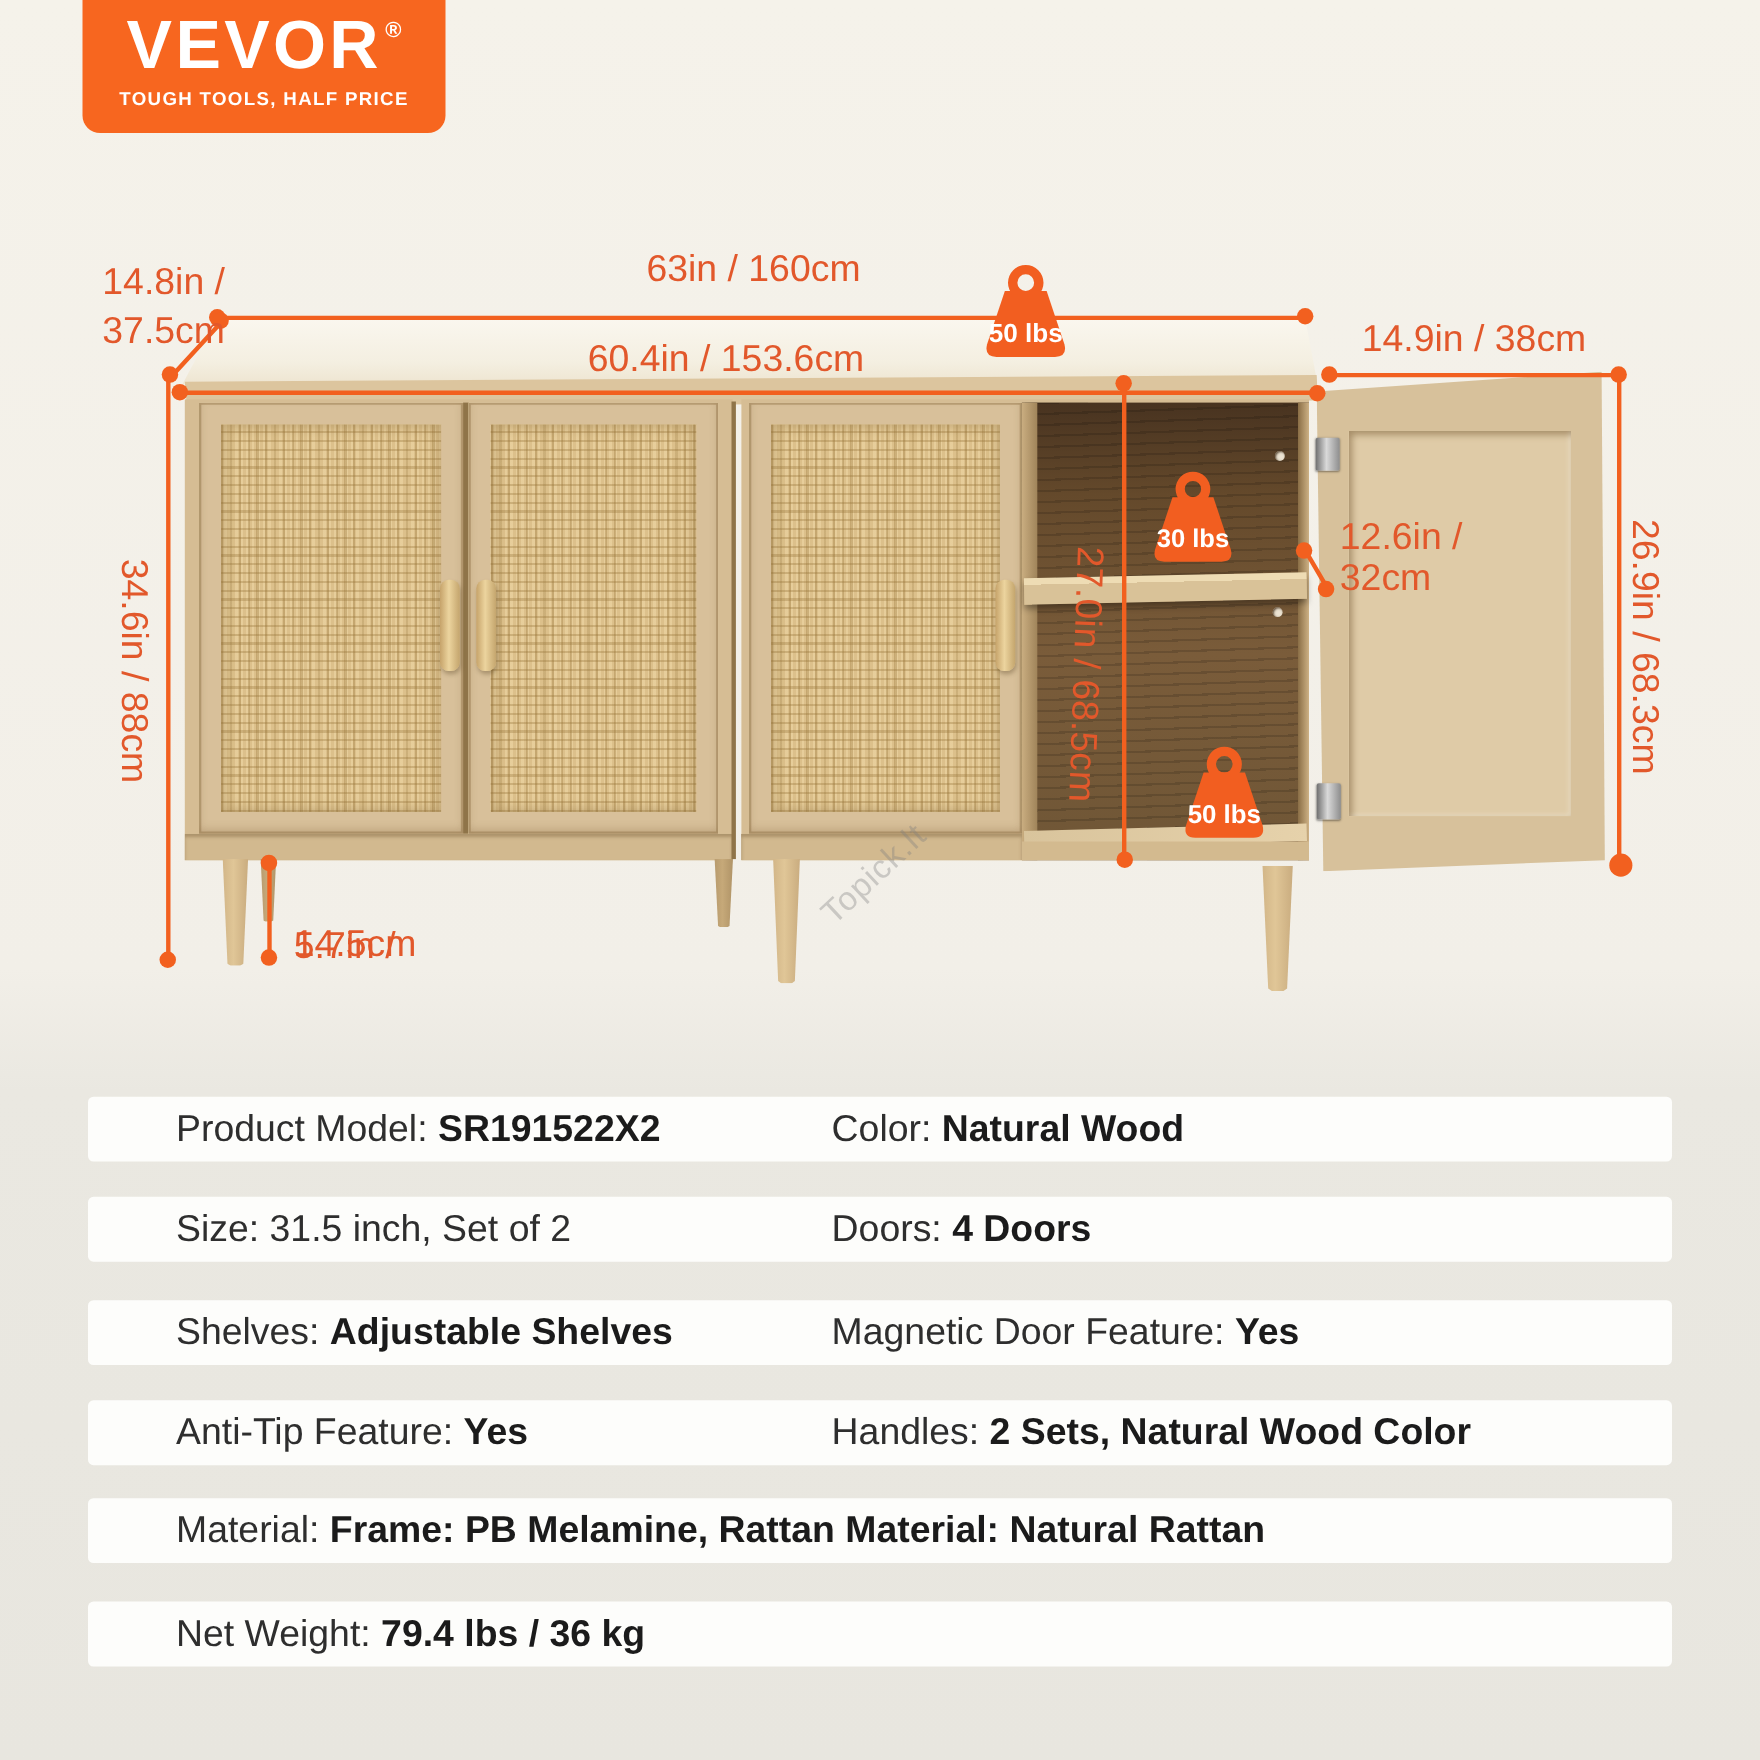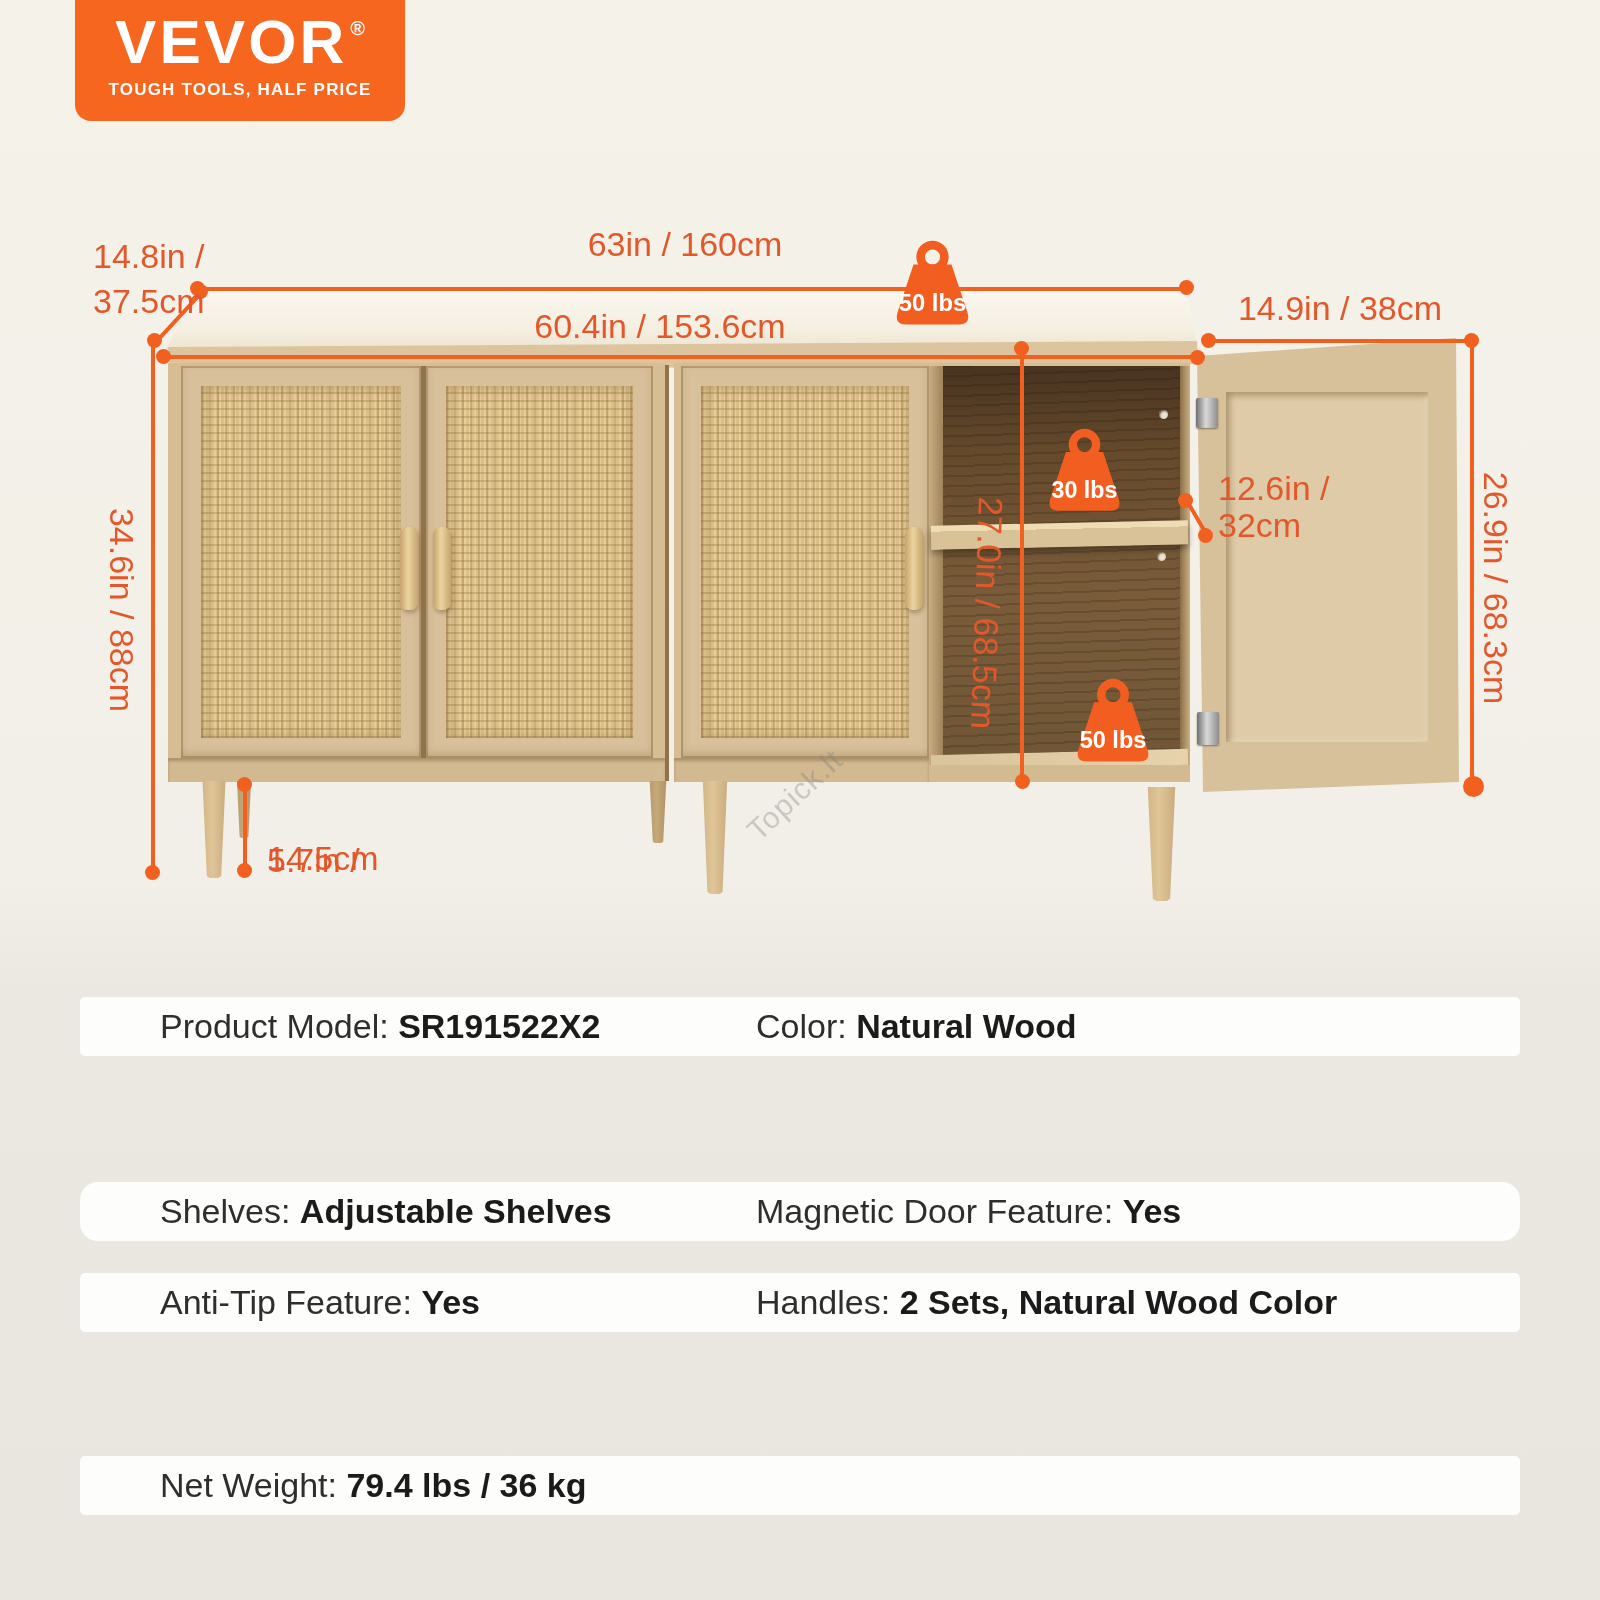--- a/index.html
+++ b/index.html
@@ -207,25 +207,32 @@
   <svg class="wicon" style="left:1066px;top:676px;" width="94" height="94" viewBox="0 0 100 100">
     <path fill="#F25E20" fill-rule="evenodd" d="M33 20a17 17 0 1 1 34 0a17 17 0 1 1 -34 0M42 20a8 8 0 1 0 16 0a8 8 0 1 0 -16 0"></path>
     <path fill="#F25E20" d="M30 28h40l17 51q3 12-9 12H22q-12 0-9-12z"></path>
     <text x="50" y="77" font-size="25" fill="#fff" text-anchor="middle">50 lbs</text>
   </svg>
 
   <div class="spec-row" style="top:997px;">
     <span class="c1"><span>Product Model: </span><b>SR191522X2</b></span>
     <span class="c2"><span>Color: </span><b>Natural Wood</b></span>
   </div>
-  <div class="spec-row" style="top:1182px;border-radius:18px;">
+  <div class="spec-row" style="top:1088px;">
+    <span class="c1"><span>Size: 31.5 inch, Set of 2</span><b></b></span>
+    <span class="c2"><span>Doors: </span><b>4 Doors</b></span>
+  </div>
+  <div class="spec-row" style="top:1182px;">
     <span class="c1"><span>Shelves: </span><b>Adjustable Shelves</b></span>
     <span class="c2"><span>Magnetic Door Feature: </span><b>Yes</b></span>
   </div>
   <div class="spec-row" style="top:1273px;">
     <span class="c1"><span>Anti-Tip Feature: </span><b>Yes</b></span>
     <span class="c2"><span>Handles: </span><b>2 Sets, Natural Wood Color</b></span>
   </div>
+  <div class="spec-row" style="top:1362px;">
+    <span class="c1"><span>Material: </span><b>Frame: PB Melamine, Rattan Material: Natural Rattan</b></span>
+  </div>
   <div class="spec-row" style="top:1456px;">
     <span class="c1"><span>Net Weight: </span><b>79.4 lbs / 36 kg</b></span>
   </div>
 
 </div>
 
 </body></html>

